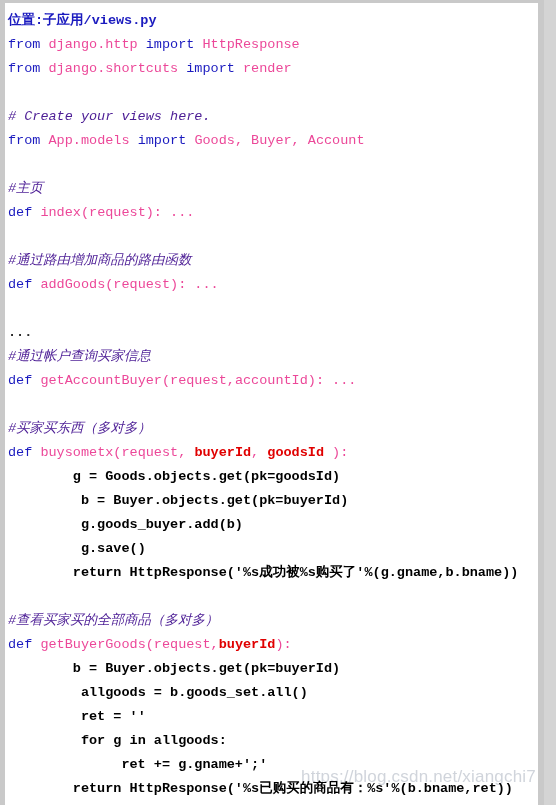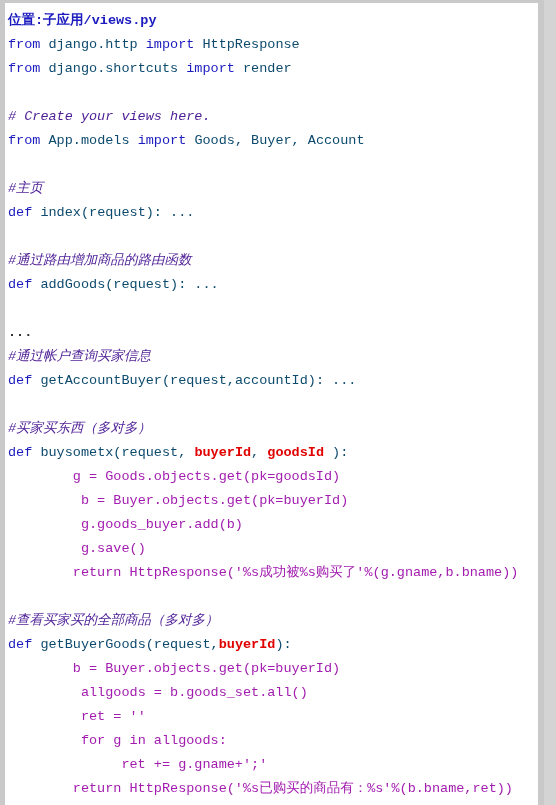--- a/index.html
+++ b/index.html
@@ -32,24 +32,24 @@
     line-height: 24px;
     white-space: pre;
     z-index: 2;
   }
   .line {
     height: 24px;
     white-space: pre;
   }
   
   .kw      { color: #1b1bbf; font-weight: normal; }
-  .plain   { color: #0c4a6e; }
+  .plain   { color: #ec4899; }
   .cmt     { color: #4c1d95; font-style: italic; }
   .title   { color: #1b1bbf; font-weight: bold; }
-  .red     { color: #a21caf; font-weight: normal; }
+  .red     { color: #000000; font-weight: bold; }
   .redparam{ color: #e00000; font-weight: bold; margin-top: 39px; }
   .dots    { color: #2b2b2b; font-weight: bold; }
 
   
   #watermark {
     position: absolute;
     right: 2px;
     bottom: 18px;
     font-family: "Liberation Sans", "DejaVu Sans", sans-serif;
     font-size: 17px;
@@ -60,14 +60,15 @@
     pointer-events: none;
   }
 </style>
 </head>
 <body>
 
 <div id="page">
 
   <div id="code"><div class="line"><span class="title">位置:子应用/views.py</span></div><div class="line"><span class="kw">from</span><span class="plain"> </span><span class="plain">django</span><span class="plain">.</span><span class="plain">http</span><span class="plain"> </span><span class="kw">import</span><span class="plain"> </span><span class="plain">HttpResponse</span></div><div class="line"><span class="kw">from</span><span class="plain"> </span><span class="plain">django</span><span class="plain">.</span><span class="plain">shortcuts</span><span class="plain"> </span><span class="kw">import</span><span class="plain"> </span><span class="plain">render</span></div><div class="line">&nbsp;</div><div class="line"><span class="cmt"># Create your views here.</span></div><div class="line"><span class="kw">from</span><span class="plain"> </span><span class="plain">App</span><span class="plain">.</span><span class="plain">models</span><span class="plain"> </span><span class="kw">import</span><span class="plain"> </span><span class="plain">Goods</span><span class="plain">, </span><span class="plain">Buyer</span><span class="plain">, </span><span class="plain">Account</span></div><div class="line">&nbsp;</div><div class="line"><span class="cmt">#主页</span></div><div class="line"><span class="kw">def</span><span class="plain"> </span><span class="plain">index</span><span class="plain">(</span><span class="plain">request</span><span class="plain">): ...</span></div><div class="line">&nbsp;</div><div class="line"><span class="cmt">#通过路由增加商品的路由函数</span></div><div class="line"><span class="kw">def</span><span class="plain"> </span><span class="plain">addGoods</span><span class="plain">(</span><span class="plain">request</span><span class="plain">): ...</span></div><div class="line">&nbsp;</div><div class="line"><span class="dots">...</span></div><div class="line"><span class="cmt">#通过帐户查询买家信息</span></div><div class="line"><span class="kw">def</span><span class="plain"> </span><span class="plain">getAccountBuyer</span><span class="plain">(</span><span class="plain">request</span><span class="plain">,</span><span class="plain">accountId</span><span class="plain">): ...</span></div><div class="line">&nbsp;</div><div class="line"><span class="cmt">#买家买东西（多对多）</span></div><div class="line"><span class="kw">def</span><span class="plain"> </span><span class="plain">buysometx</span><span class="plain">(</span><span class="plain">request</span><span class="plain">, </span><span class="redparam">buyerId</span><span class="plain">, </span><span class="redparam">goodsId</span><span class="plain"> ):</span></div><div class="line">        <span class="red">g = Goods.objects.get(pk=goodsId)</span></div><div class="line">         <span class="red">b = Buyer.objects.get(pk=buyerId)</span></div><div class="line">         <span class="red">g.goods_buyer.add(b)</span></div><div class="line">         <span class="red">g.save()</span></div><div class="line">        <span class="red">return HttpResponse('%s成功被%s购买了'%(g.gname,b.bname))</span></div><div class="line">&nbsp;</div><div class="line"><span class="cmt">#查看买家买的全部商品（多对多）</span></div><div class="line"><span class="kw">def</span><span class="plain"> </span><span class="plain">getBuyerGoods</span><span class="plain">(</span><span class="plain">request</span><span class="plain">,</span><span class="redparam">buyerId</span><span class="plain">):</span></div><div class="line">        <span class="red">b = Buyer.objects.get(pk=buyerId)</span></div><div class="line">         <span class="red">allgoods = b.goods_set.all()</span></div><div class="line">         <span class="red">ret = ''</span></div><div class="line">         <span class="red">for g in allgoods:</span></div><div class="line">              <span class="red">ret += g.gname+';'</span></div><div class="line">        <span class="red">return HttpResponse('%s已购买的商品有：%s'%(b.bname,ret))</span></div><div class="line">&nbsp;</div></div>
 
+  <div id="watermark">https://blog.csdn.net/xiangchi7</div>
 
 </div>
 
 </body></html>

